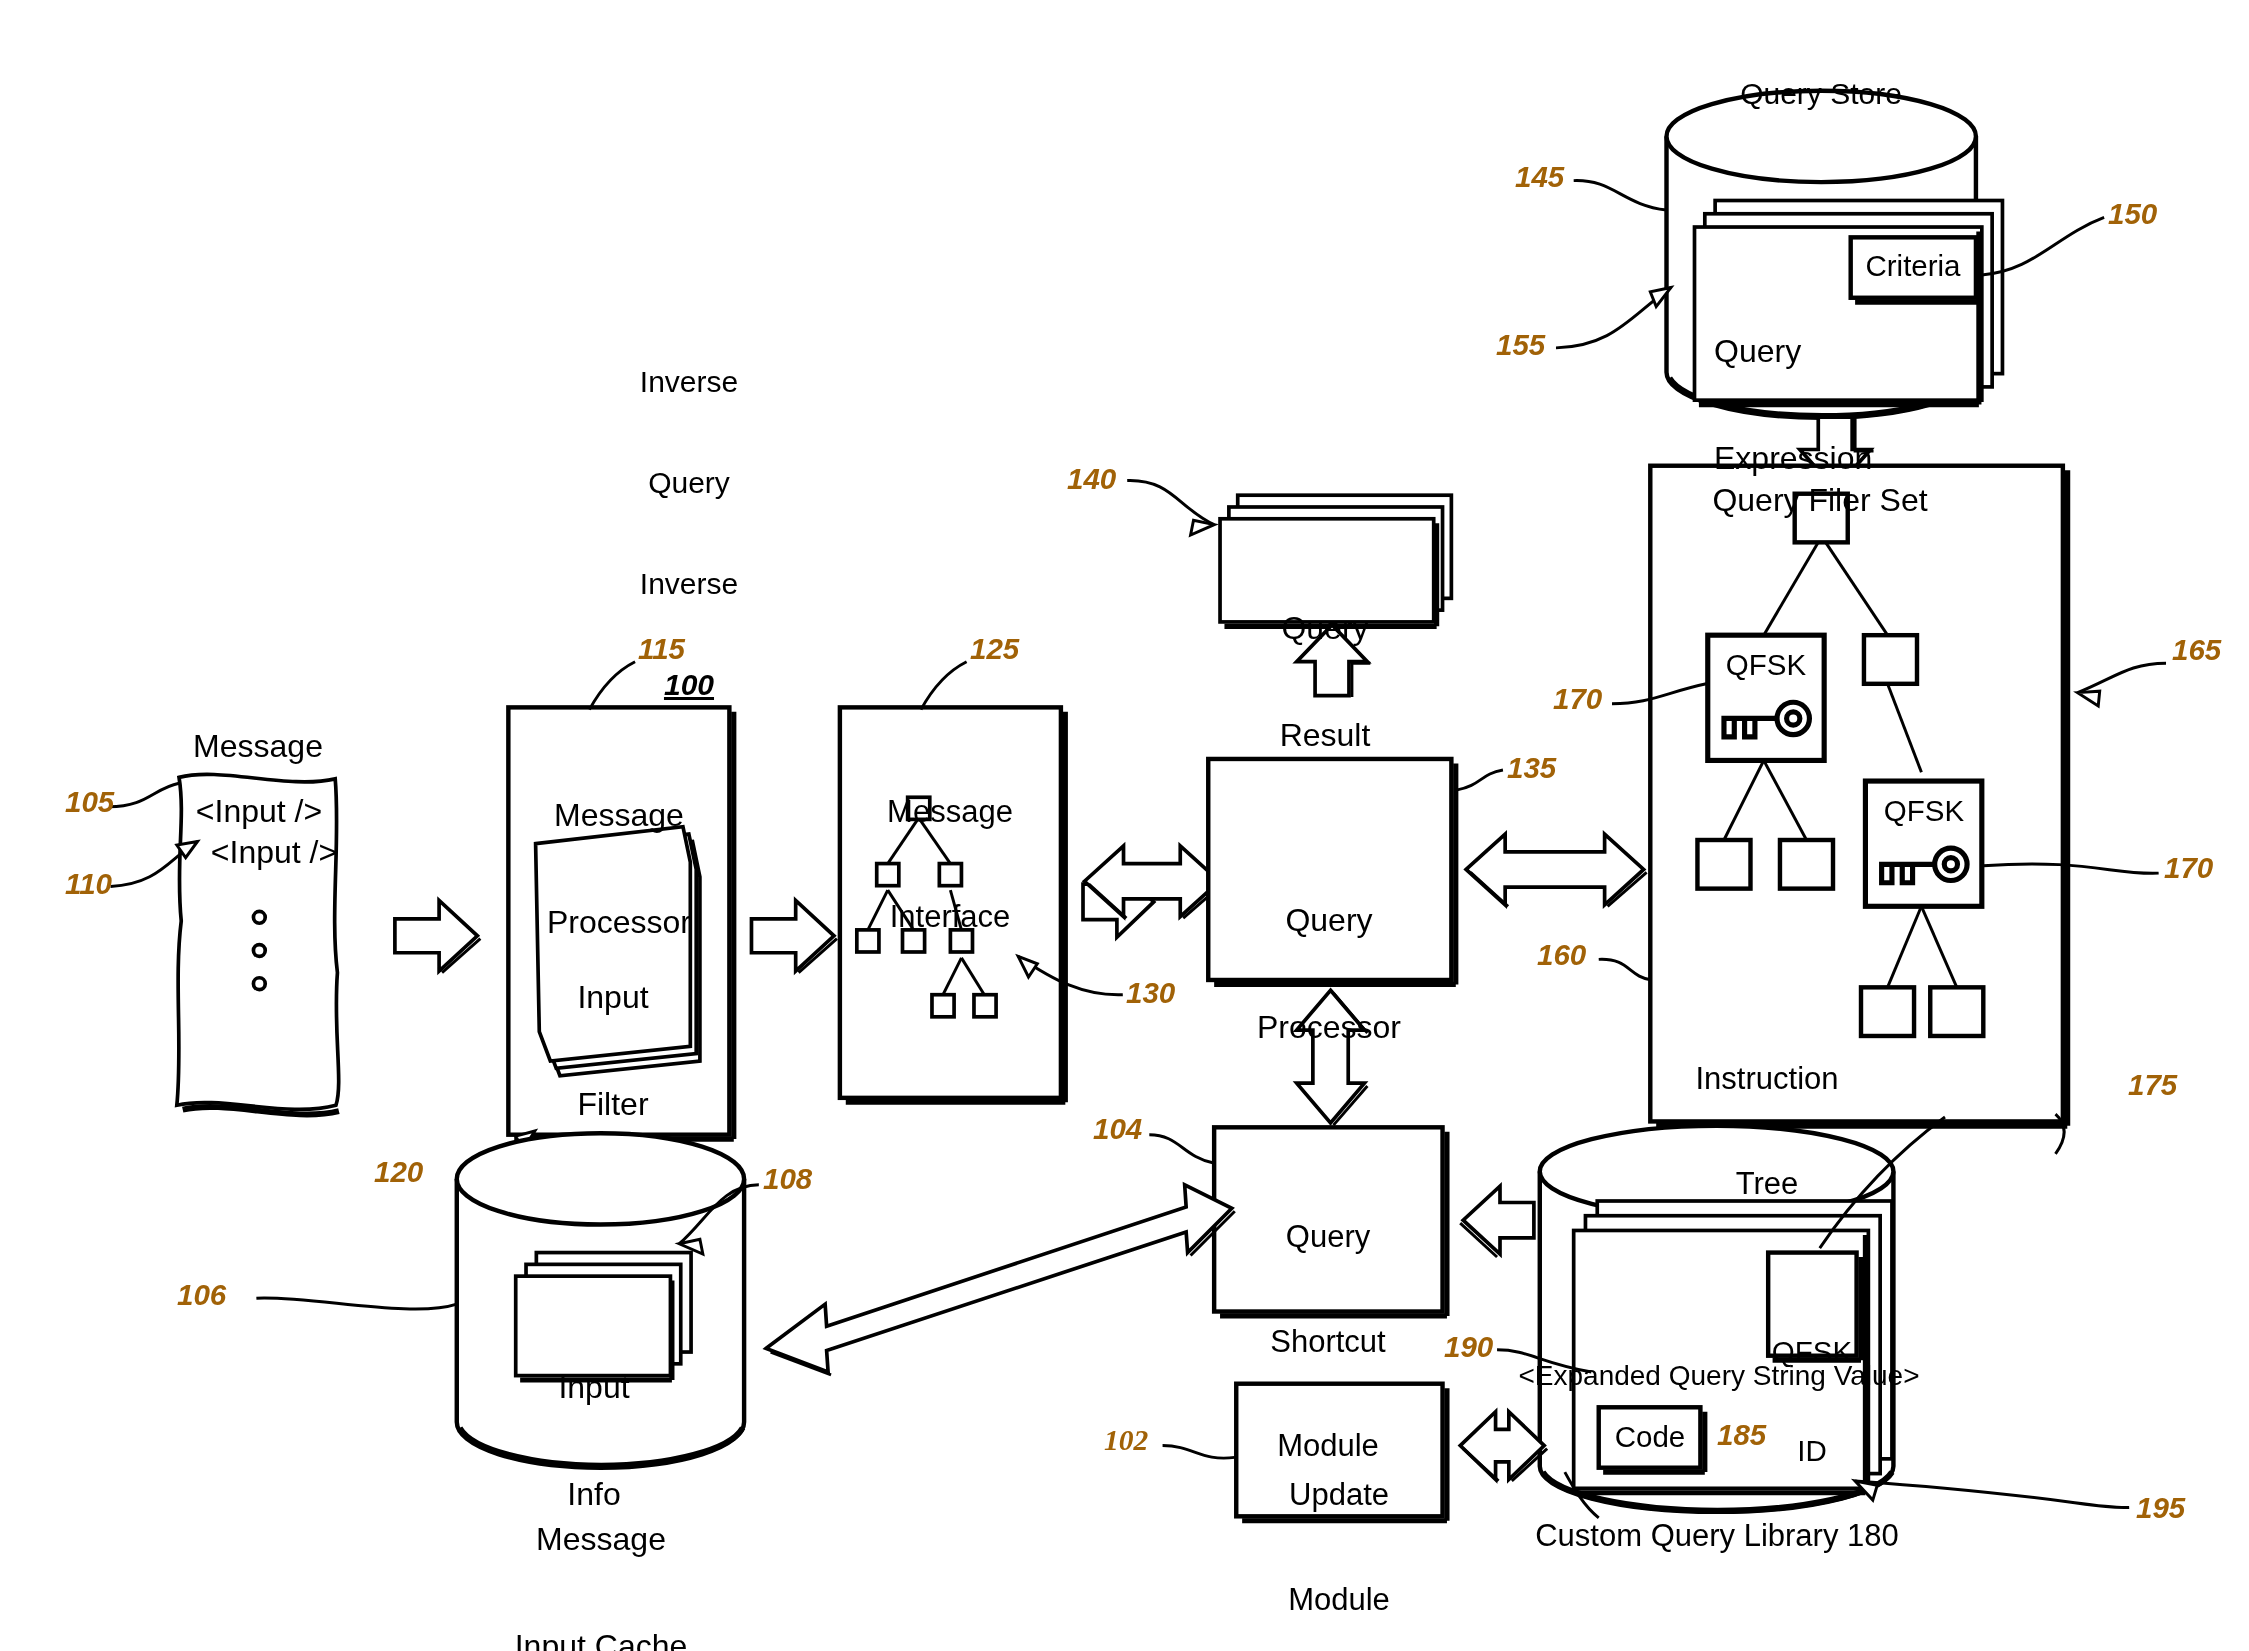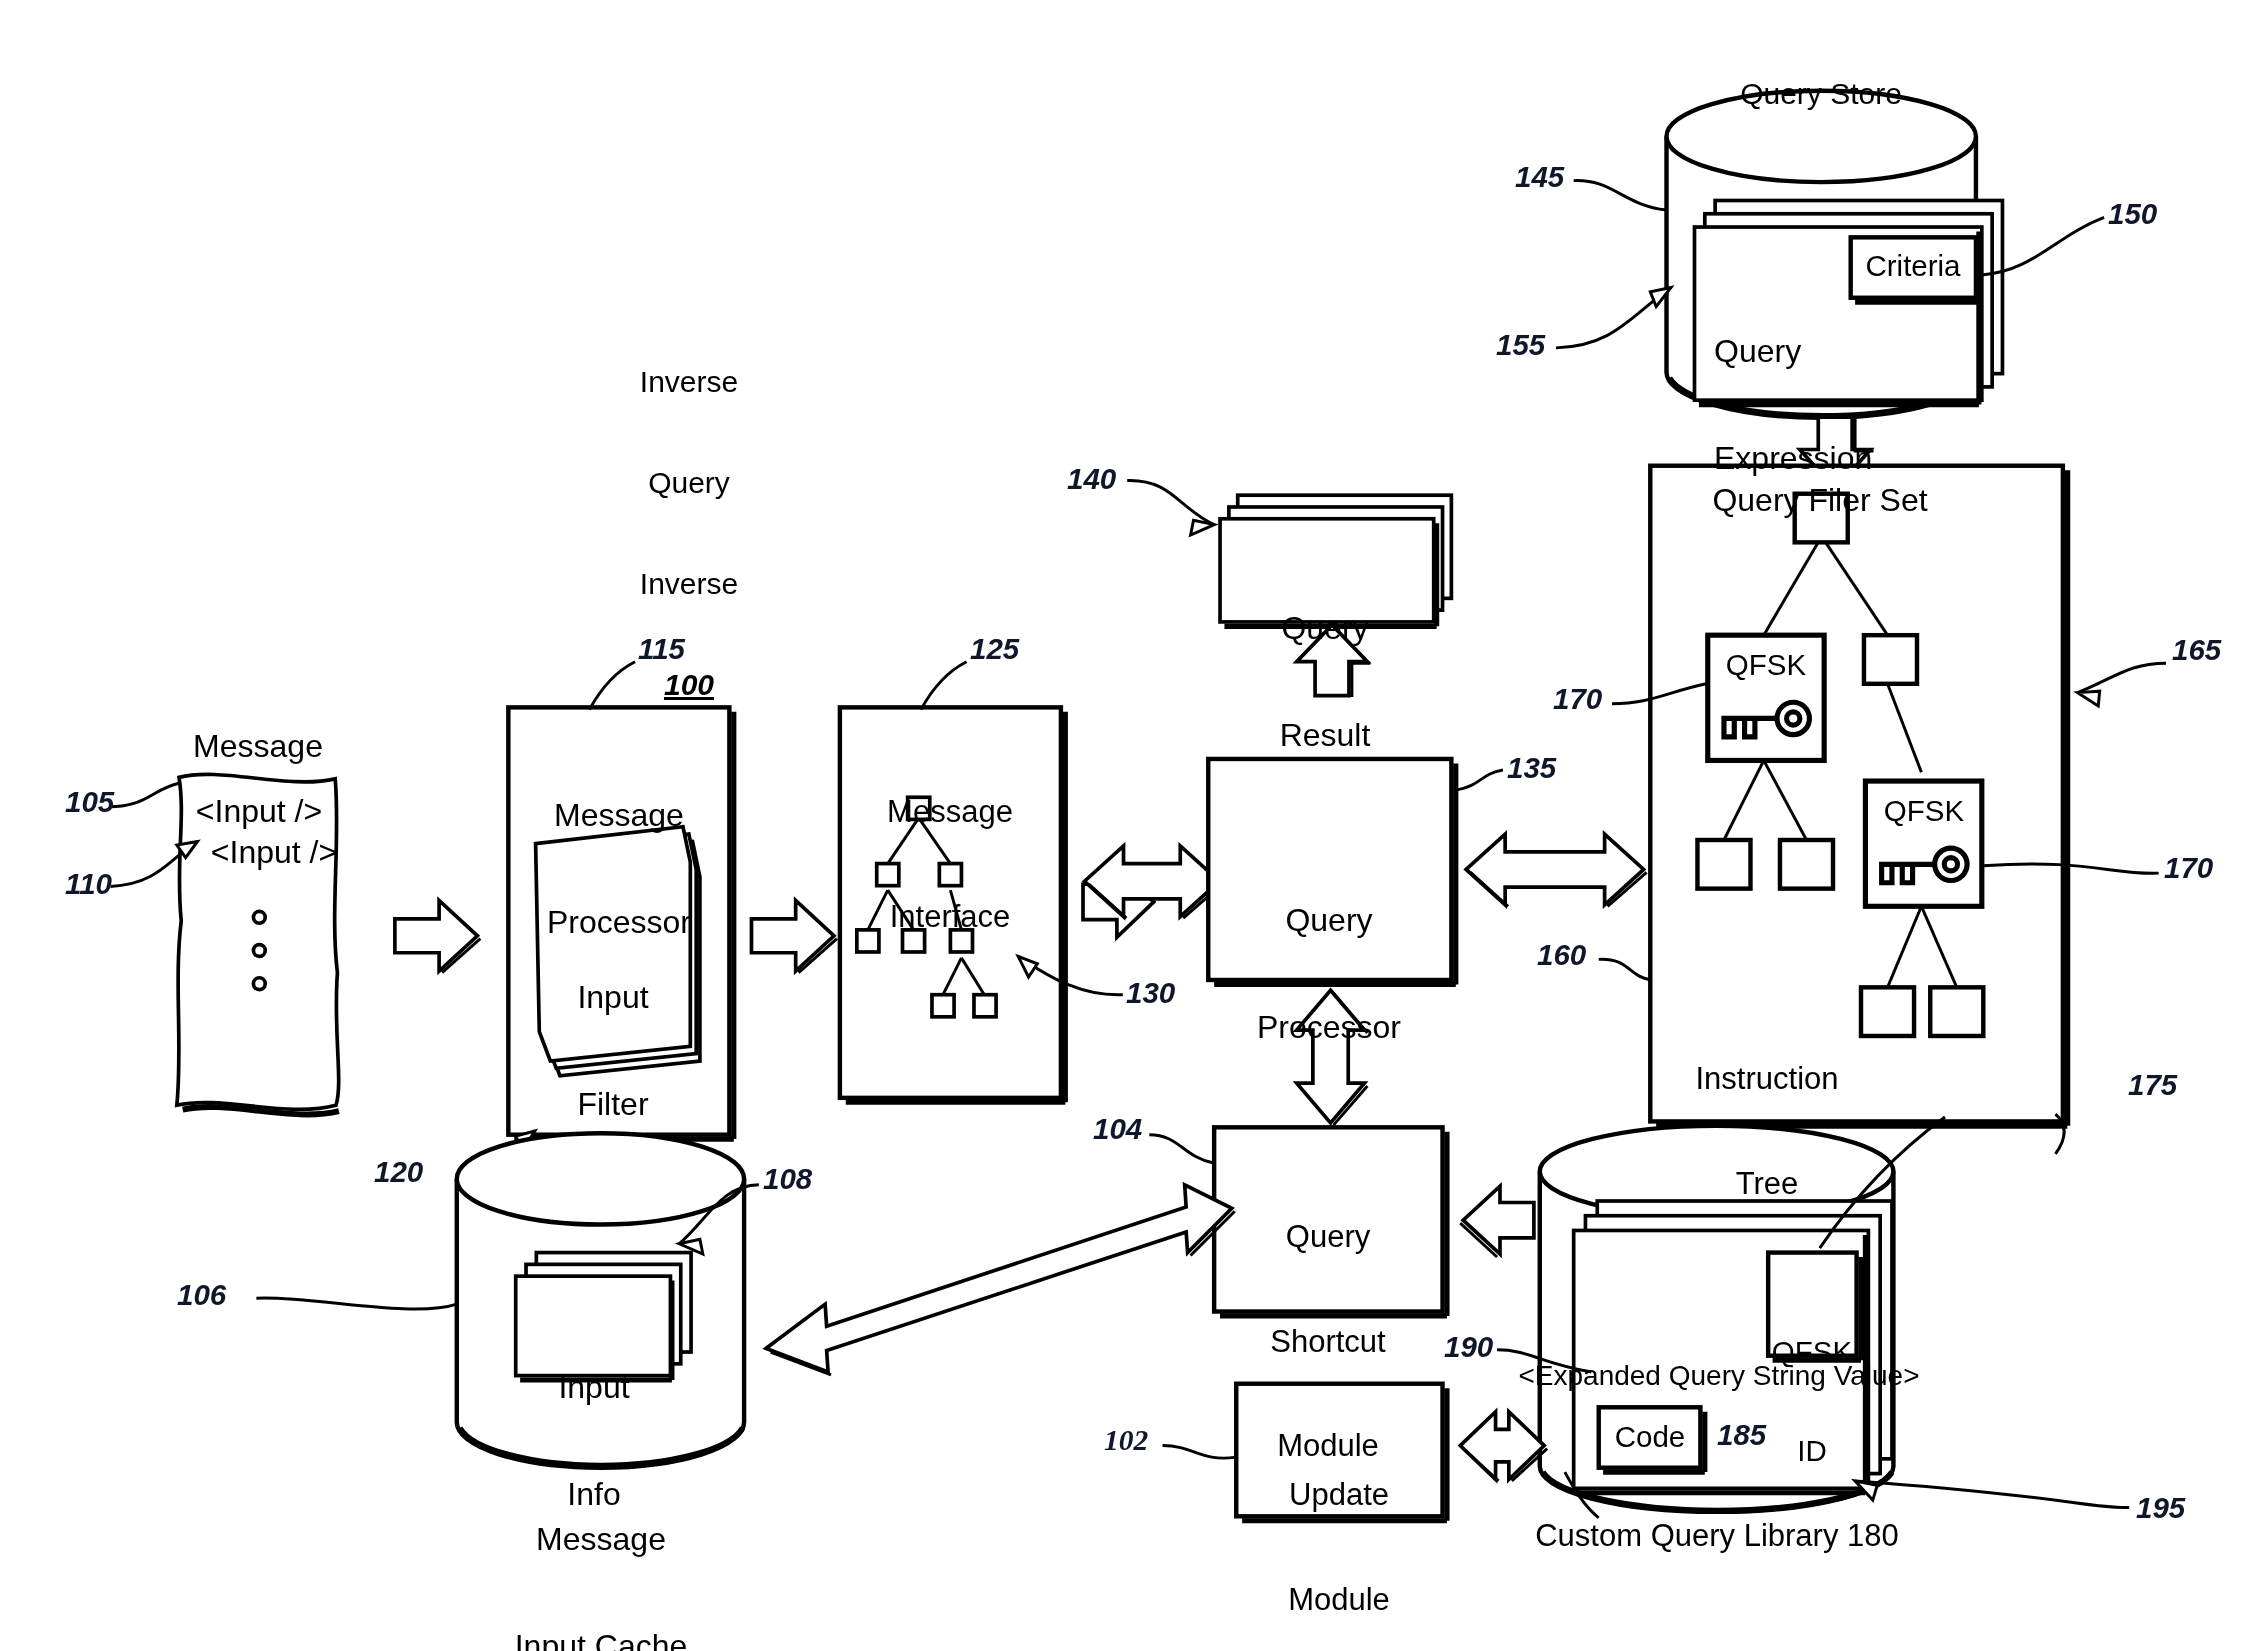--- a/index.html
+++ b/index.html
@@ -1,20 +1,20 @@
 <!DOCTYPE html>
 <html style="font-size:11.8px"><head>
 <meta charset="utf-8">
 <style>
   html,body{margin:0;padding:0;background:#fff;}
   body{font-family:"Liberation Sans", sans-serif;}
   #stage{position:relative;width:2250px;height:1652px;background:#ffffff;overflow:hidden;}
   svg#fig{position:absolute;left:0;top:0;width:2250px;height:1652px;}
   .lbl{position:absolute;color:#000;line-height:1.12;text-align:center;white-space:pre;}
-  .ref{position:absolute;color:#0f172a;font-style:italic;font-weight:bold;font-size:29.5px;line-height:1;white-space:nowrap;}
+  .ref{position:absolute;color:#a16207;font-style:italic;font-weight:bold;font-size:29.5px;line-height:1;white-space:nowrap;}
   .t38{font-size:28px;}
   .t40{font-size:29.5px;}
   .t42{font-size:31px;}
   .t44{font-size:32px;}
   .t46{font-size:30px;}
   .underline{text-decoration:underline;}
   .ctr{transform:translateX(-50%);}
 </style>
 </head>
 <body>

